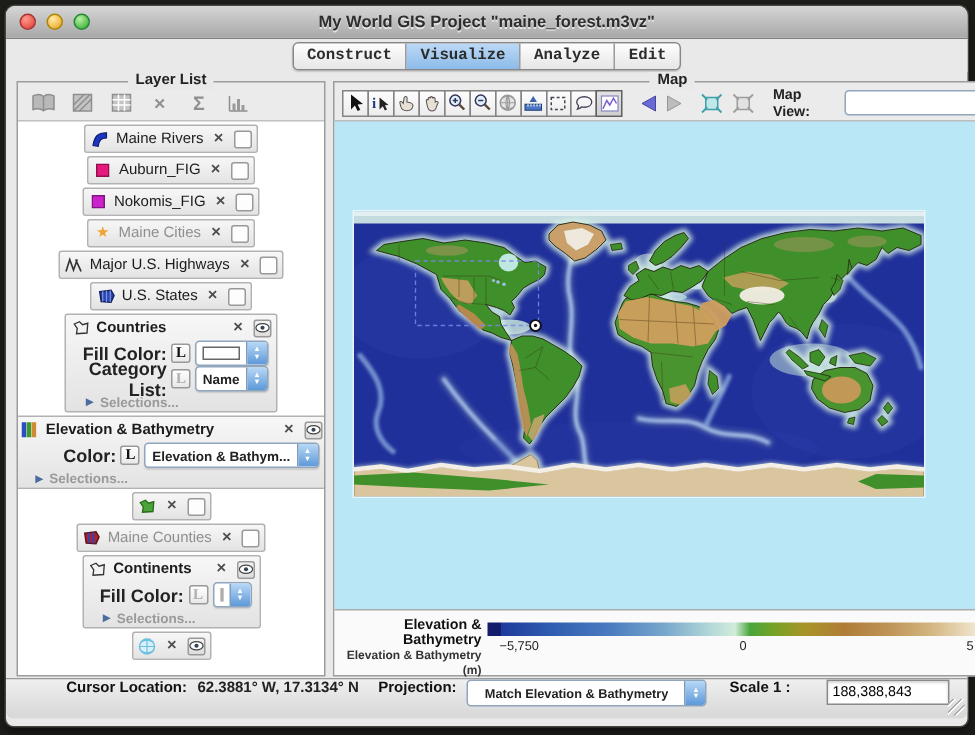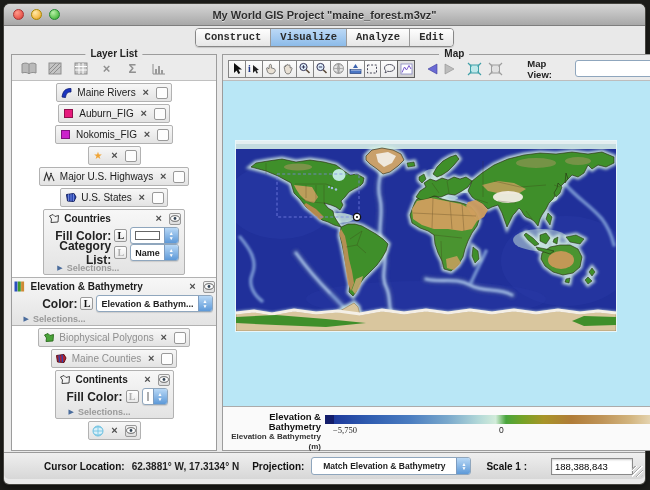--- a/index.html
+++ b/index.html
@@ -65,41 +65,41 @@
     font-weight:bold;color:#9a9a9a;}
   .seltri{color:#4a6c9c;font-size:7px;}
   .lfiller{flex:1;background:#fff;}
   
   .mtoolbar{height:23px;display:flex;align-items:center;padding:2px 4px 0 5px;}
   .mtool{width:19px;height:18px;border:1px solid #848484;margin-left:-1px;background:linear-gradient(#fdfdfd,#ececec);
     display:flex;align-items:center;justify-content:center;box-sizing:border-box;}
   .mtool:first-child{margin-left:0;}
   .mtool.sel{background:linear-gradient(#e2e2e2,#cfcfcf);border-color:#5f5f5f;}
   .mnav{display:flex;align-items:center;gap:6px;margin-left:12px;}
-  .mviewlab{margin-left:24px;font-size:9.5px;font-weight:bold;color:#222;}
+  .mviewlab{margin-left:12px;font-size:9.5px;font-weight:bold;color:#222;}
   .mviewdd{width:112px;margin-left:4px;height:15px;display:flex;align-items:stretch;border:1px solid #8fa6bd;
     border-radius:3px;background:#fff;overflow:hidden;}
   .viewport{flex:1;background:#b9e7f6;border-top:1px solid #bdbdbd;position:relative;overflow:hidden;}
   .mapimg{position:absolute;left:13px;top:60px;width:380px;height:190px;outline:1px solid #e8f6fa;}
   
   .legend{height:44px;background:#fafafa;border-top:1px solid #ababab;display:flex;padding:5px 8px 0 6px;box-sizing:border-box;gap:4px;}
   .legtext{width:92px;flex:none;text-align:right;line-height:10px;}
   .legtitle{font-size:9.5px;font-weight:bold;color:#111;display:block;}
   .legsub{font-size:8px;font-weight:bold;color:#333;display:block;}
   .legbarwrap{flex:1;position:relative;padding-top:3px;}
   .legrow{display:flex;height:9px;}
   .legnavy{width:9px;flex:none;}
   .legbar{flex:1;}
   .legticks{position:relative;height:12px;font-size:8.5px;color:#222;}
-  .tick-min{position:absolute;left:8px;top:1px;font-family:Liberation Serif, serif;}
+  .tick-min{position:absolute;left:8px;top:1px;}
   .tick-zero{position:absolute;left:50%;transform:translateX(-50%);top:1px;}
   .tick-max{position:absolute;right:0;top:1px;}
   
   .statusbar{height:26px;margin-top:1px;background:linear-gradient(#efefef,#d7d7d7);border-top:1px solid #9a9a9a;
-    border-radius:0 0 5px 5px;display:flex;align-items:center;justify-content:flex-end;gap:7px;padding:0 12px 0 0;
+    border-radius:0 0 5px 5px;display:flex;align-items:flex-start;justify-content:flex-end;gap:7px;padding:0 12px 0 0;
     font-size:10px;color:#111;position:relative;}
   .sblabel{font-weight:bold;}
   .sbvalue{font-weight:bold;color:#222;margin-right:6px;}
   .projdd{width:158px;height:16px;display:flex;align-items:stretch;border:1px solid #8fa6bd;border-radius:3px;
     background:#fff;overflow:hidden;}
   .projdd .ddtext{justify-content:center;font-size:8.5px;}
   .scalein{width:74px;height:15px;border:1px solid #8a8a8a;font-family:inherit;font-size:9.5px;padding:0 3px;
     background:#fff;box-shadow:inset 0 1px 2px rgba(0,0,0,.2);margin-left:17px;}
   .grip{position:absolute;right:2px;bottom:2px;width:11px;height:11px;
     background:repeating-linear-gradient(135deg,transparent 0 2px,#aaa 2px 3px,#fff 3px 4px);border-radius:0 0 4px 0;}
@@ -200,20 +200,21 @@
               </span>
             <span class="lname">Nokomis_FIG</span>
             <span class="ldel">×</span>
             <span class="lbox"></span>
           </div>
         </div>
 
         <div class="lcell">
           <div class="lrow dim">
             <span class="licon" style="color:#f0a435;font-size:10px;">★</span>
+            <span class="lname">Maine Cities</span>
             <span class="ldel">×</span>
             <span class="lbox"></span>
           </div>
         </div>
 
         <div class="lcell">
           <div class="lrow">
             <span class="licon">
                 <svg width="12" height="11" viewBox="0 0 12 11">
                   <path d="M1,10 L3.5,2 L6,9 L8.5,2 M7.5,2 C9,6 10,7 11,10" fill="none" stroke="#333" stroke-width="1.1"></path>
@@ -318,21 +319,20 @@
           </div>
         </div>
 
         <div class="lcell">
           <div class="lrow dim">
             <span class="licon">
                 <svg width="12" height="11" viewBox="0 0 12 11">
                   <path d="M1.5,3 L5,1.5 L7,3.5 L10.5,2.5 L10,9 L3,9.5 L3.5,6 Z" fill="#4aa43a" stroke="#2a6a1c" stroke-width="0.9"></path>
                 </svg>
               </span>
-            <span class="lname">Biophysical Polygons</span>
             <span class="ldel">×</span>
             <span class="lbox"></span>
           </div>
         </div>
 
         <div class="lcell">
           <div class="lrow dim">
             <span class="licon">
                 <svg width="12" height="11" viewBox="0 0 12 11">
                   <path d="M1.5,2.5 L9,1.5 L11,5 L9,9.5 L2.5,9 Z" fill="#b02030" stroke="#5e1018"></path>

